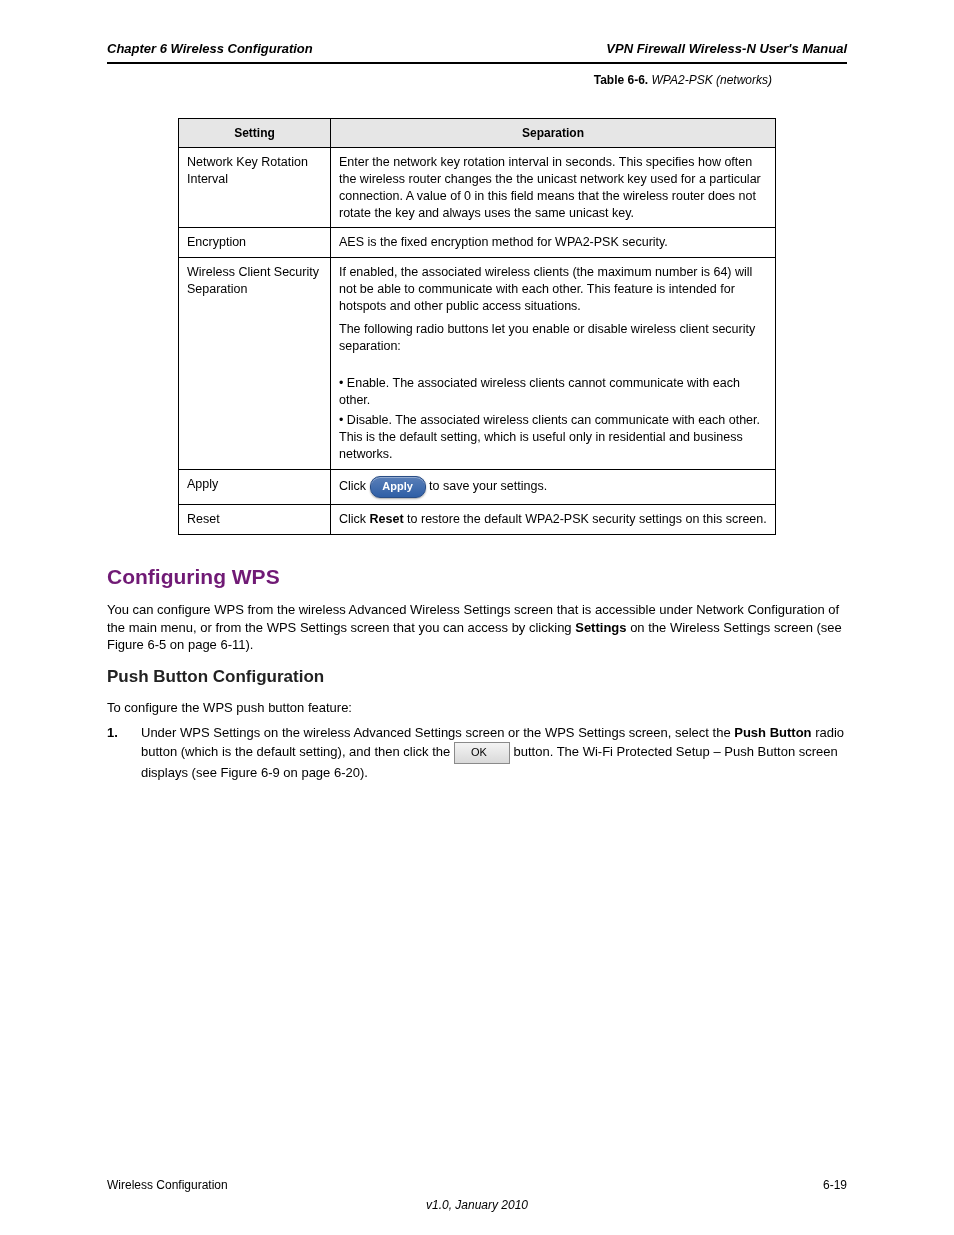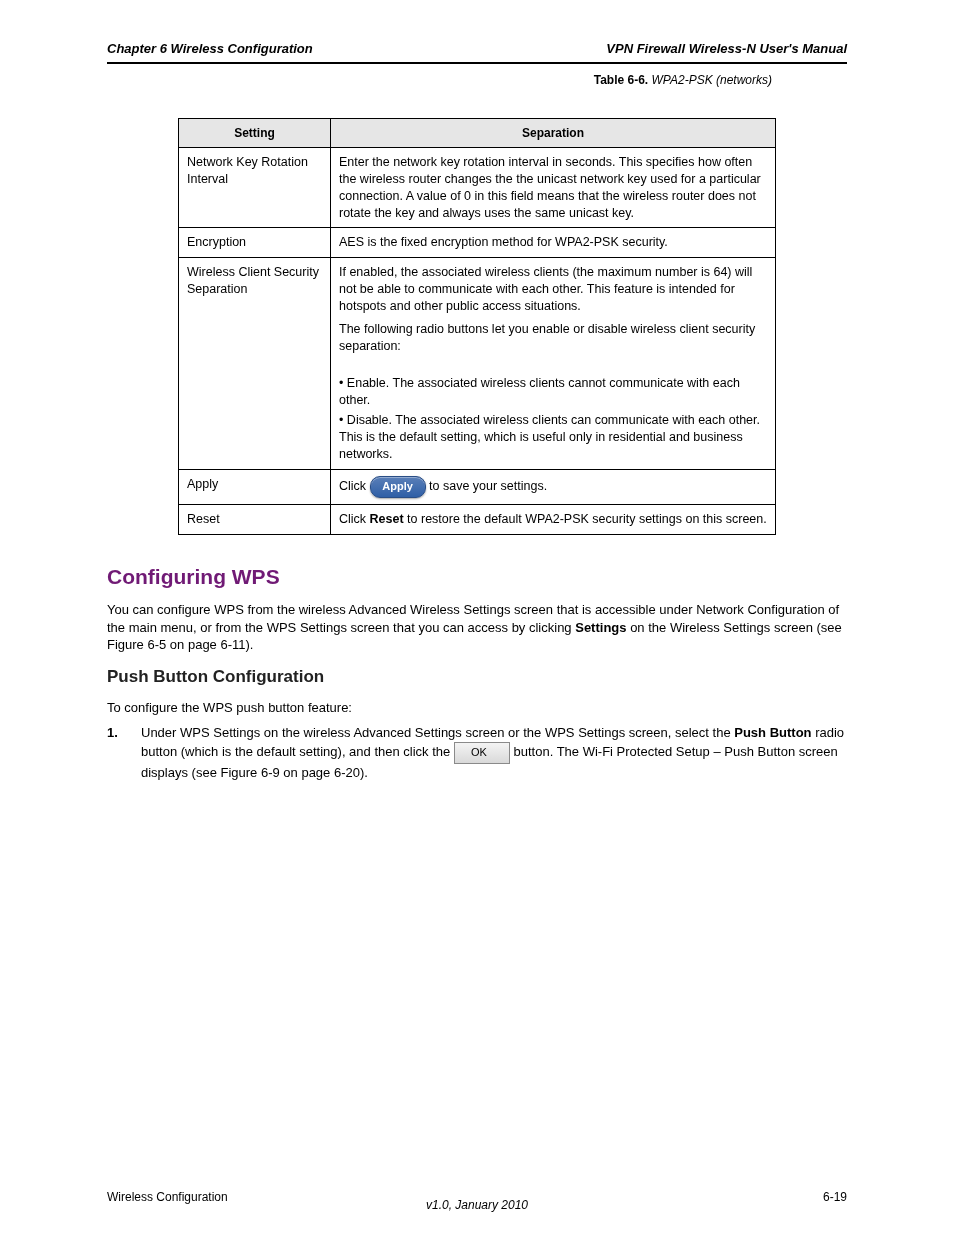--- a/index.html
+++ b/index.html
@@ -121,21 +121,21 @@
     display: flex;
     font-size: 13px;
   }
   .step-row .snum { width: 34px; flex: 0 0 34px; }
   .step-row .stext { flex: 1; }
   .bold { font-weight: bold; }
 
   
   .footer {
     position: absolute;
-    bottom: 30px;
+    bottom: 42px;
     width: 740px;
     left: 50%;
     transform: translateX(-50%);
     display: flex;
     justify-content: space-between;
     font-size: 12px;
   }
 </style>
 </head>
 <body>

